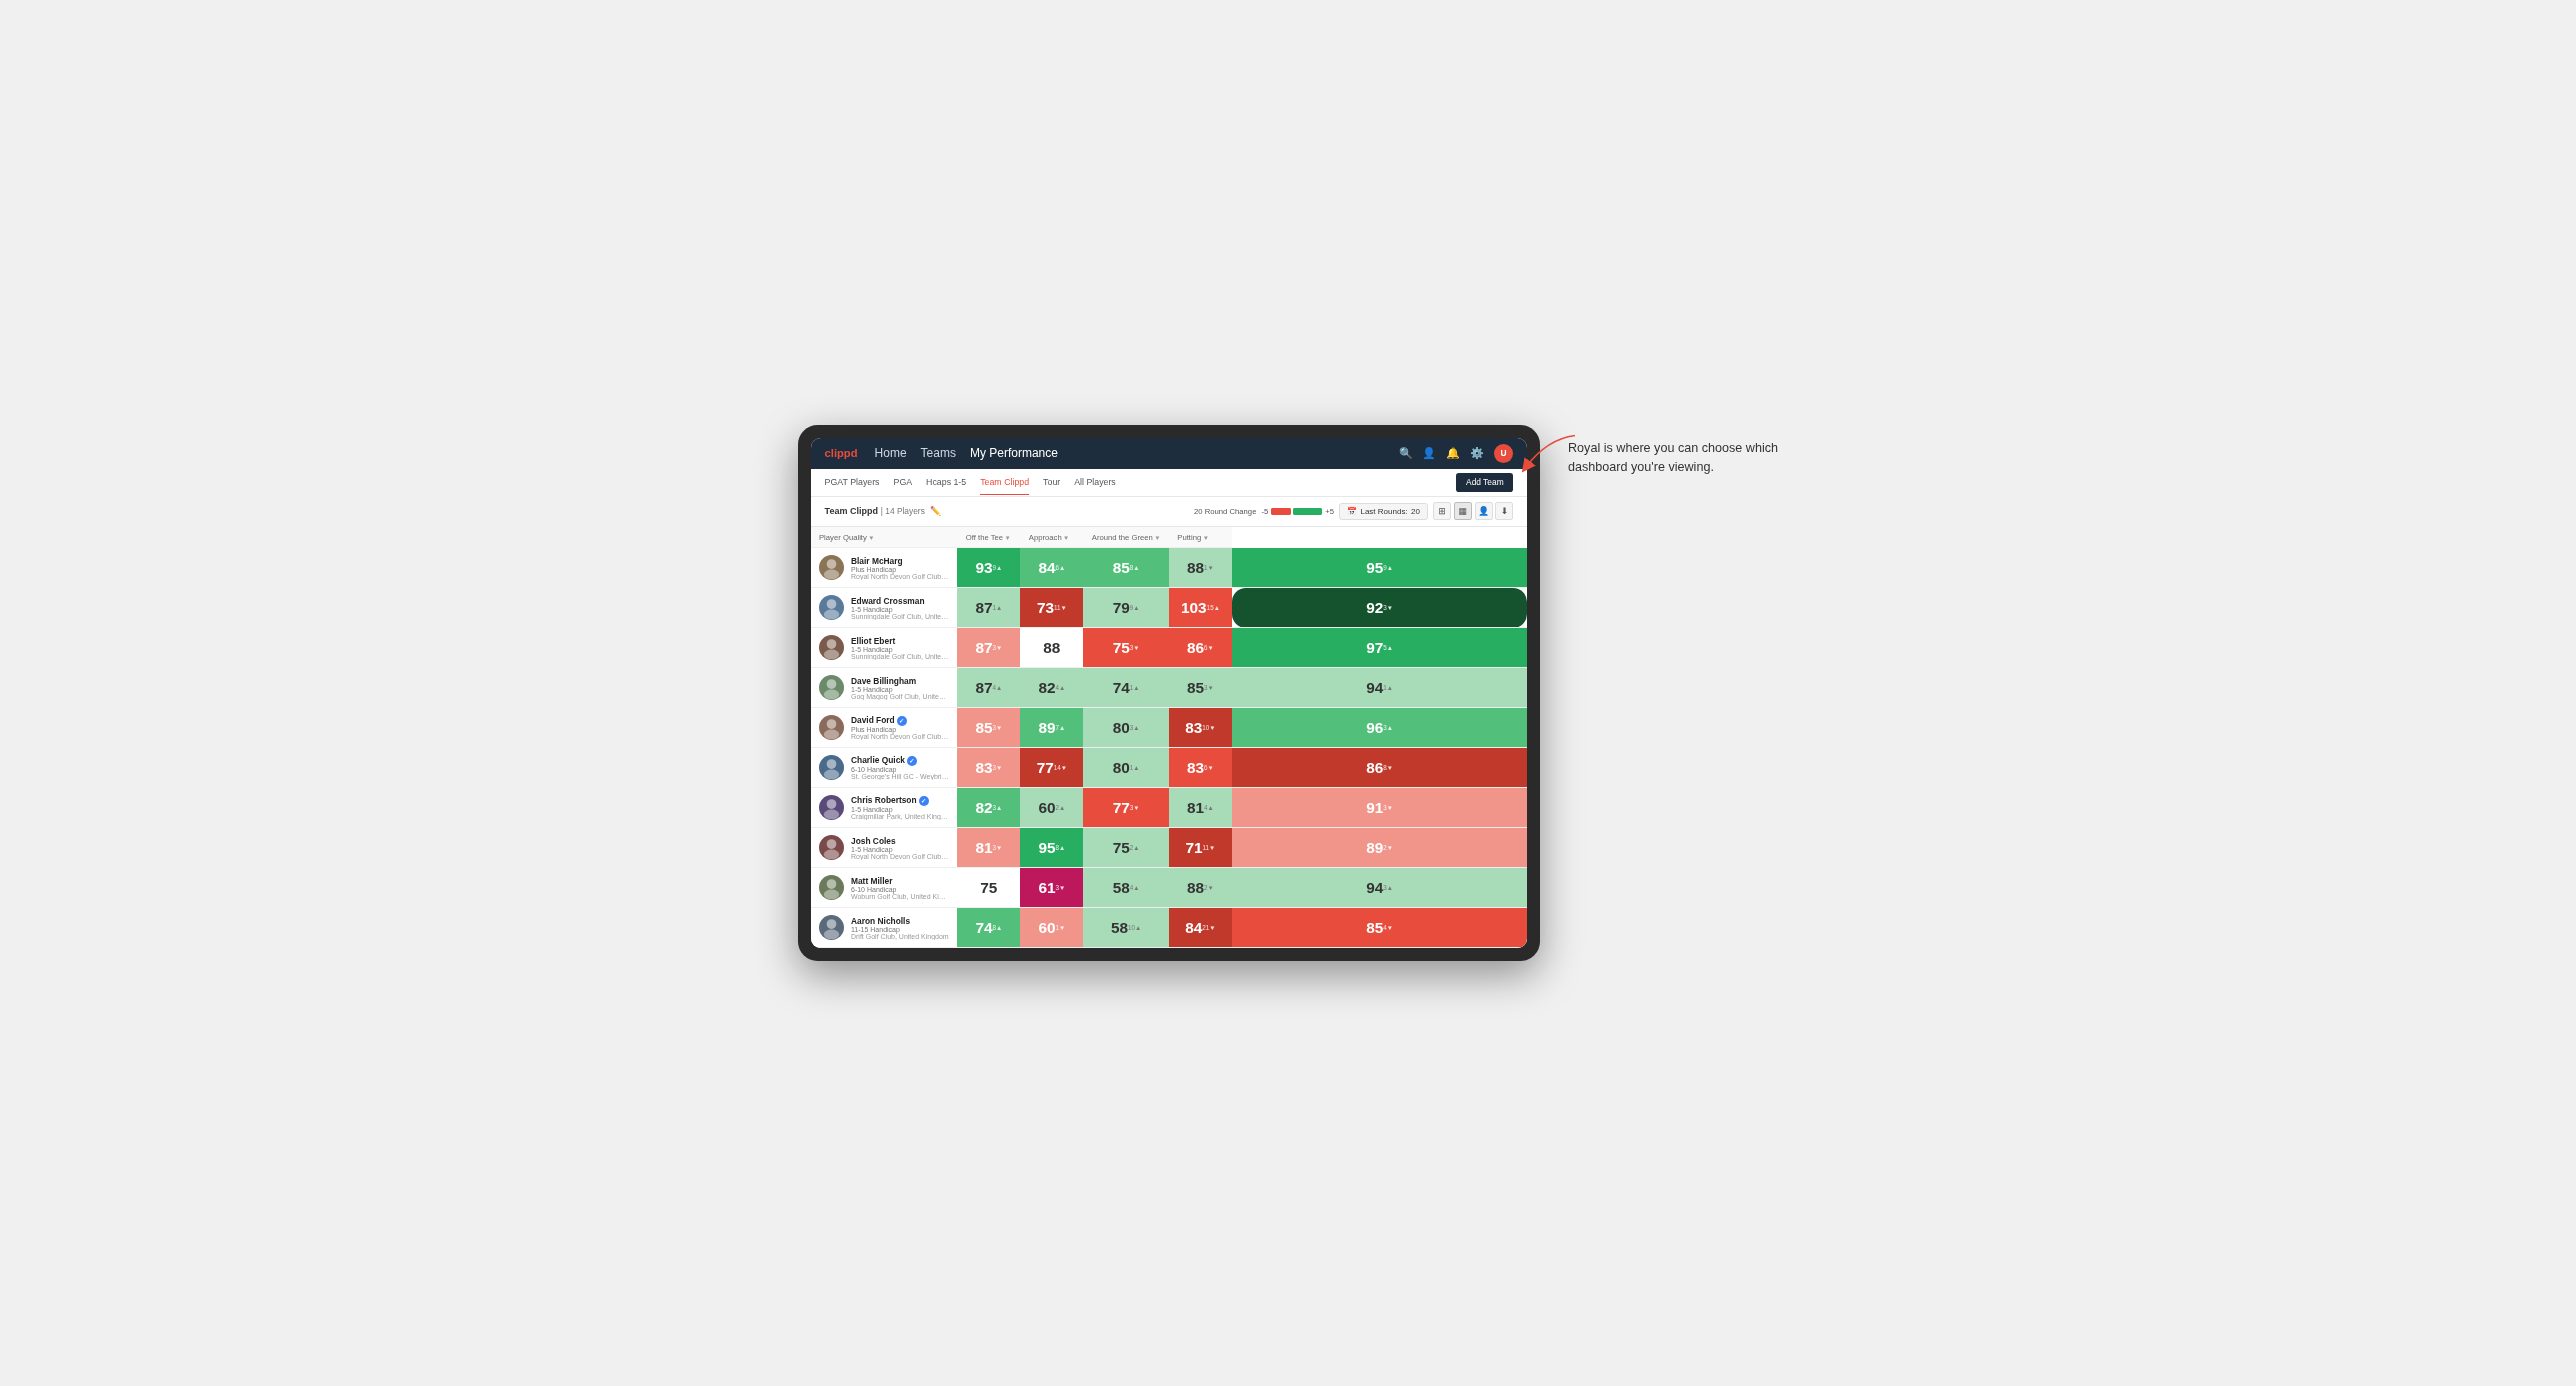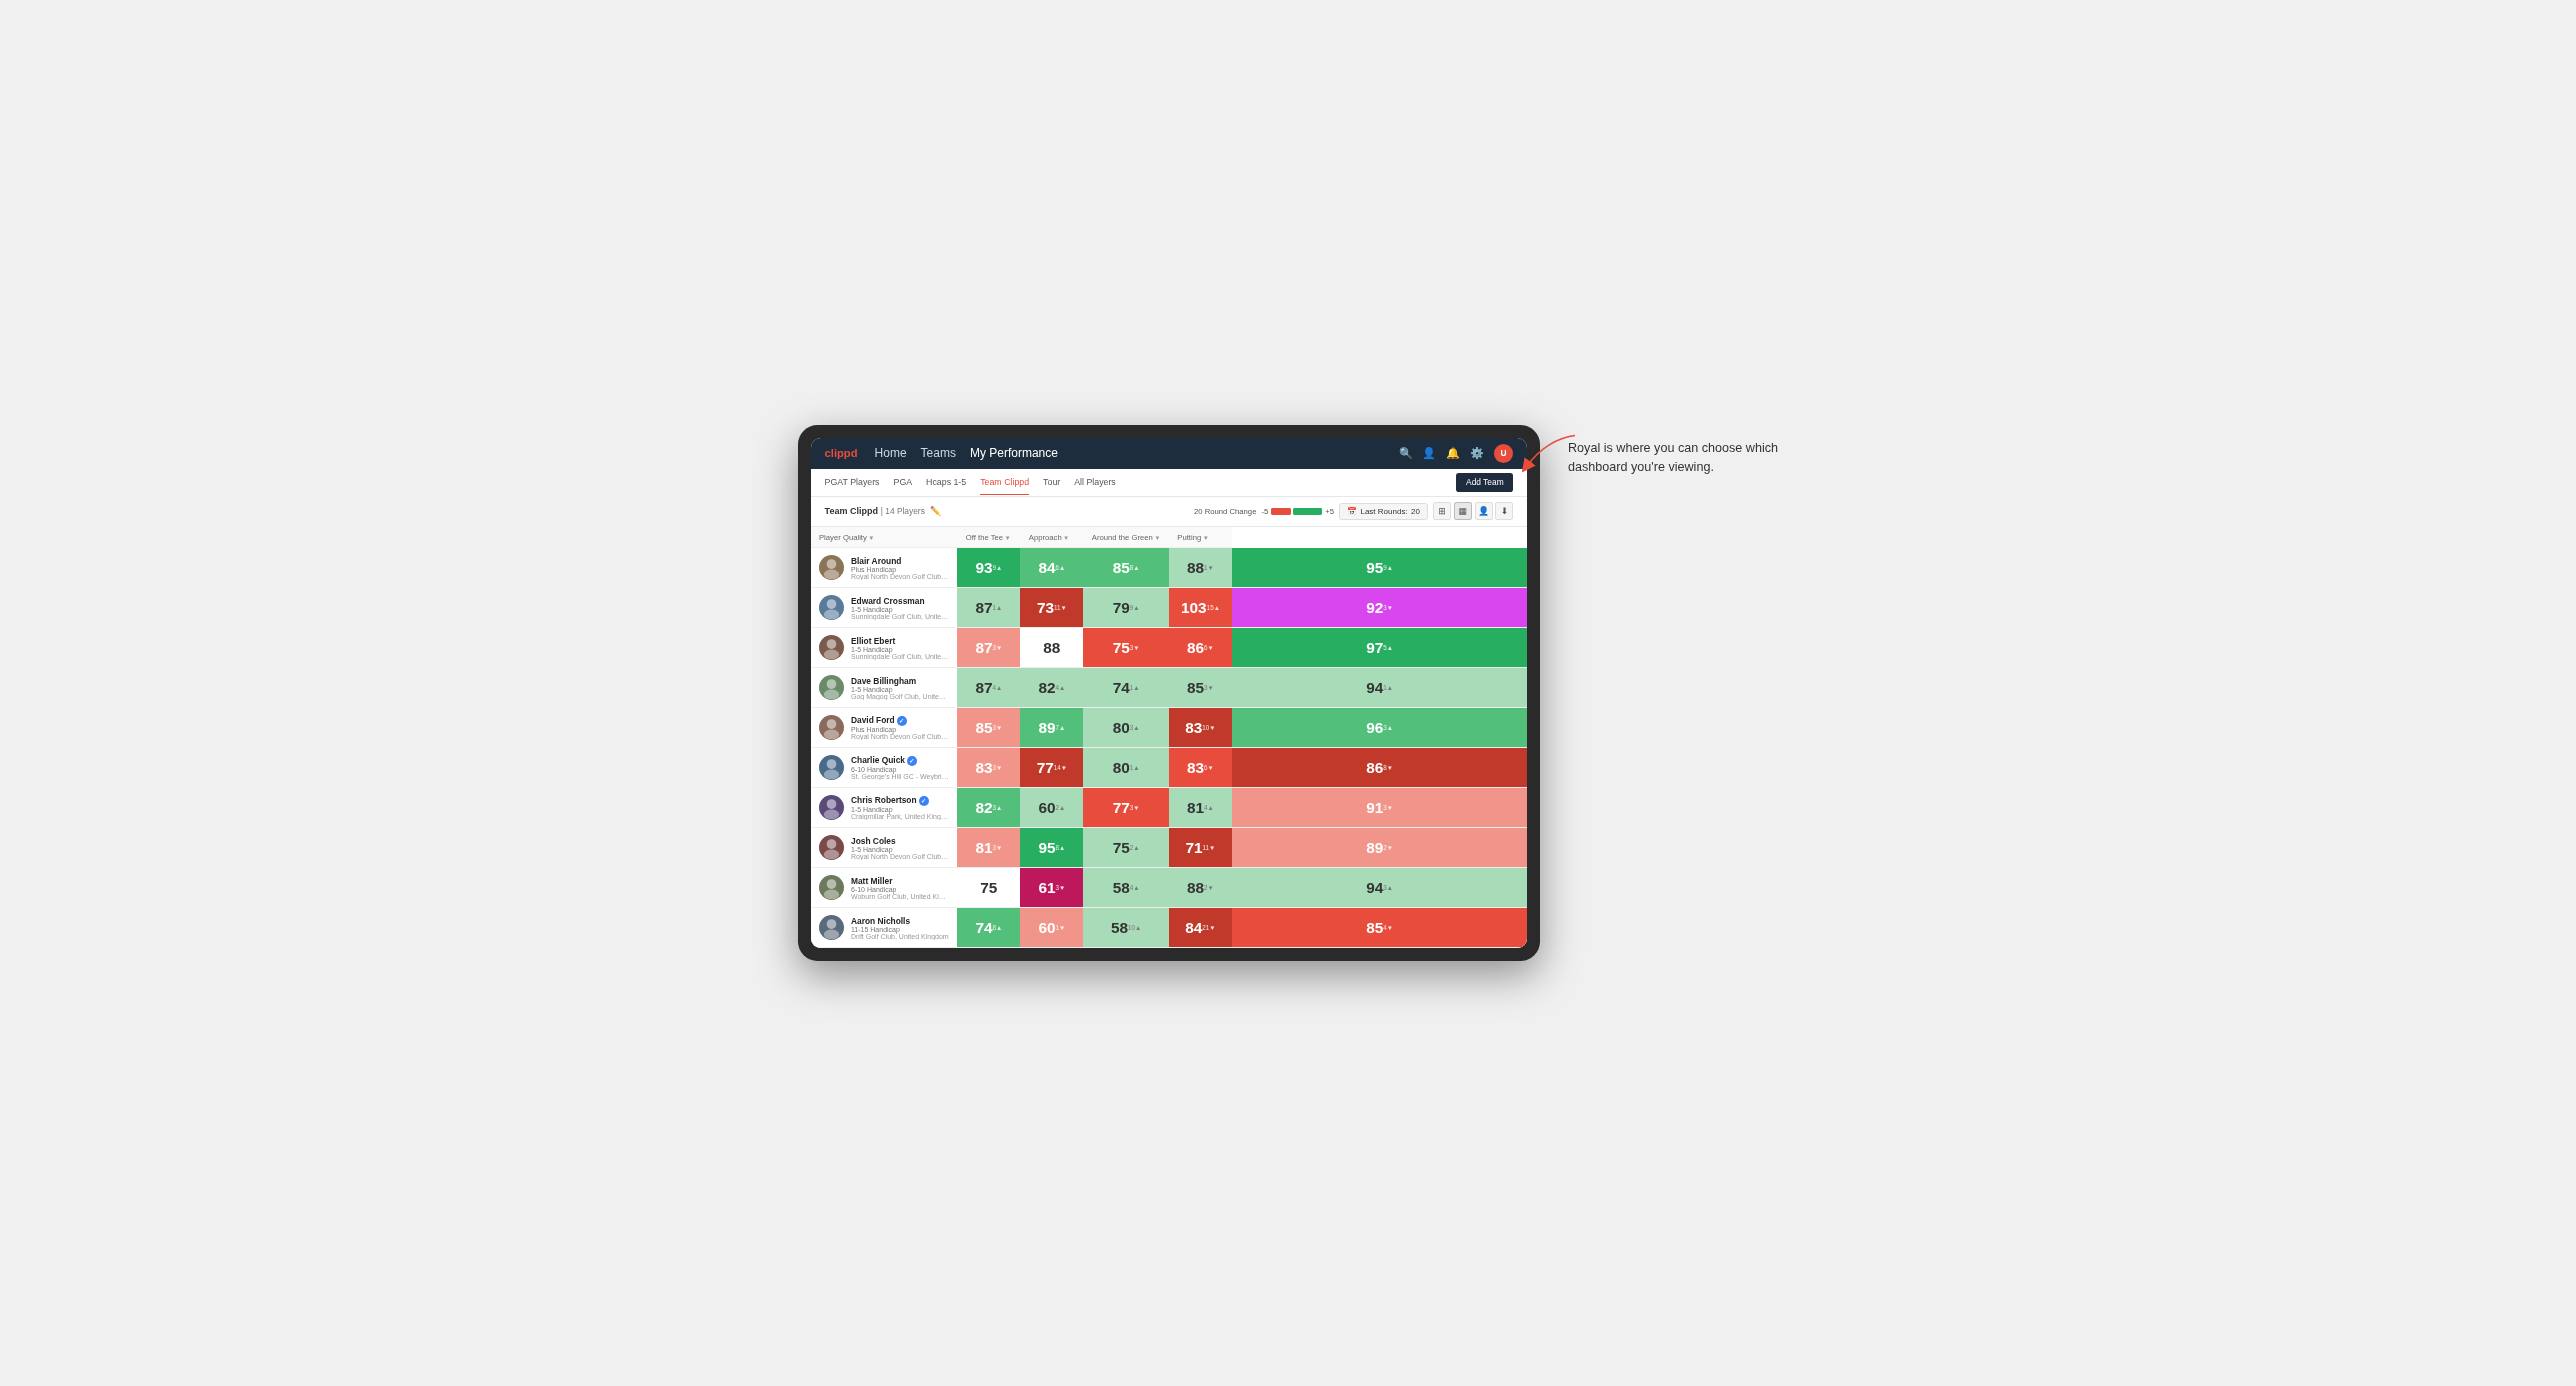--- a/index.html
+++ b/index.html
@@ -505,21 +505,21 @@
           <tr>
                 <td>
       <div class="player-cell">
         <div class="player-avatar" style="background:#8B7355">
           <svg width="25" height="25" viewBox="0 0 36 36">
                         <circle cx="18" cy="13" r="7" fill="rgba(255,255,255,0.5)"></circle>
                         <ellipse cx="18" cy="28" rx="11" ry="7" fill="rgba(255,255,255,0.4)"></ellipse>
                       </svg>
         </div>
         <div class="player-info">
-          <span class="player-name">Blair Around</span>
+          <span class="player-name">Blair McHarg</span>
           <span class="player-handicap">Plus Handicap</span>
           <span class="player-club">Royal North Devon Golf Club, United Kingdom</span>
         </div>
       </div>
                 </td>
                 <td class="score-cell" style="background-color: rgb(39, 174, 96);">
                   <div class="score-inner">
         <span class="score-value">93</span>
         <div class="score-change">9▲</div>
       </div>
@@ -582,21 +582,21 @@
         <span class="score-value neutral">79</span>
         <div class="score-change neutral">9▲</div>
       </div>
                 </td>
                 <td class="score-cell" style="background-color: rgb(231, 76, 60);">
                   <div class="score-inner">
         <span class="score-value">103</span>
         <div class="score-change">15▲</div>
       </div>
                 </td>
-                <td class="score-cell" style="background-color: #d946ef;">
+                <td class="score-cell" style="background-color: #14532d; border-radius: 14px;">
                   <div class="score-inner">
         <span class="score-value">92</span>
         <div class="score-change">3▼</div>
       </div>
                 </td>
               </tr>
               <tr>
                 <td>
       <div class="player-cell">
         <div class="player-avatar" style="background:#7a5a4a">

